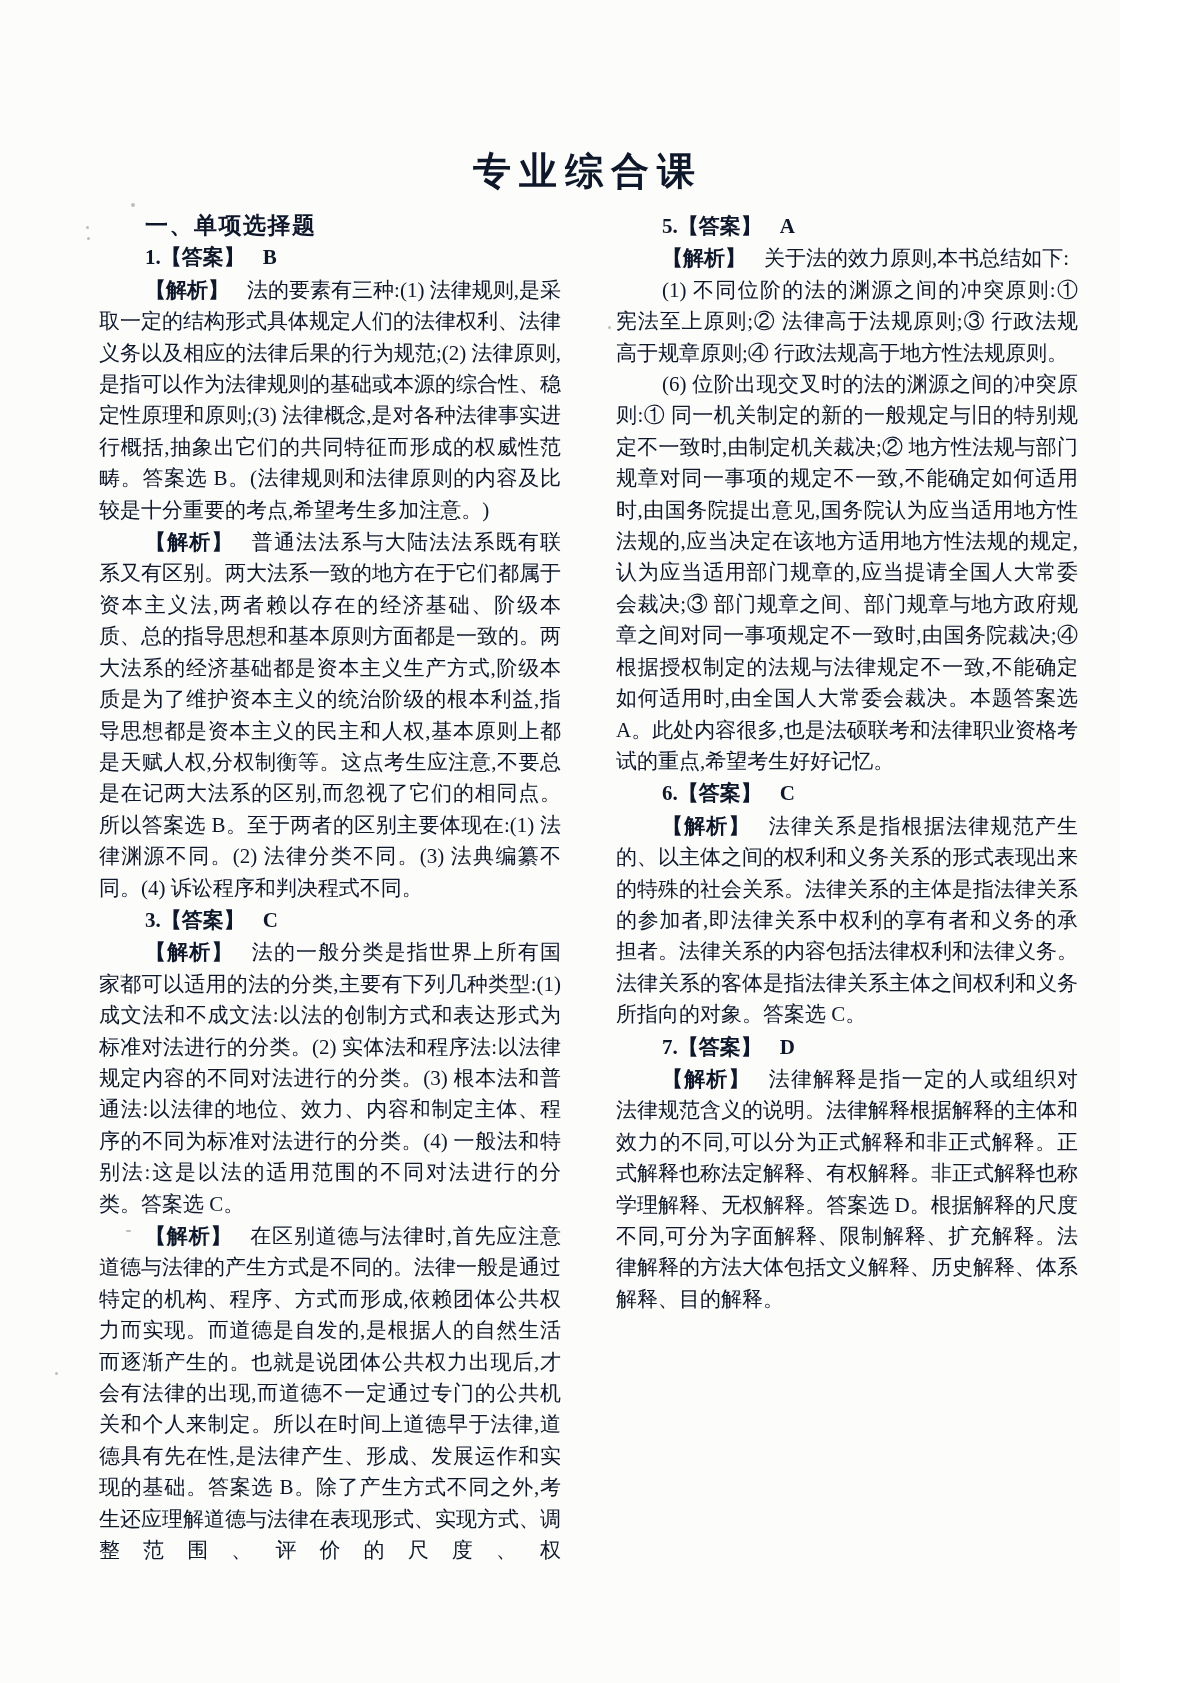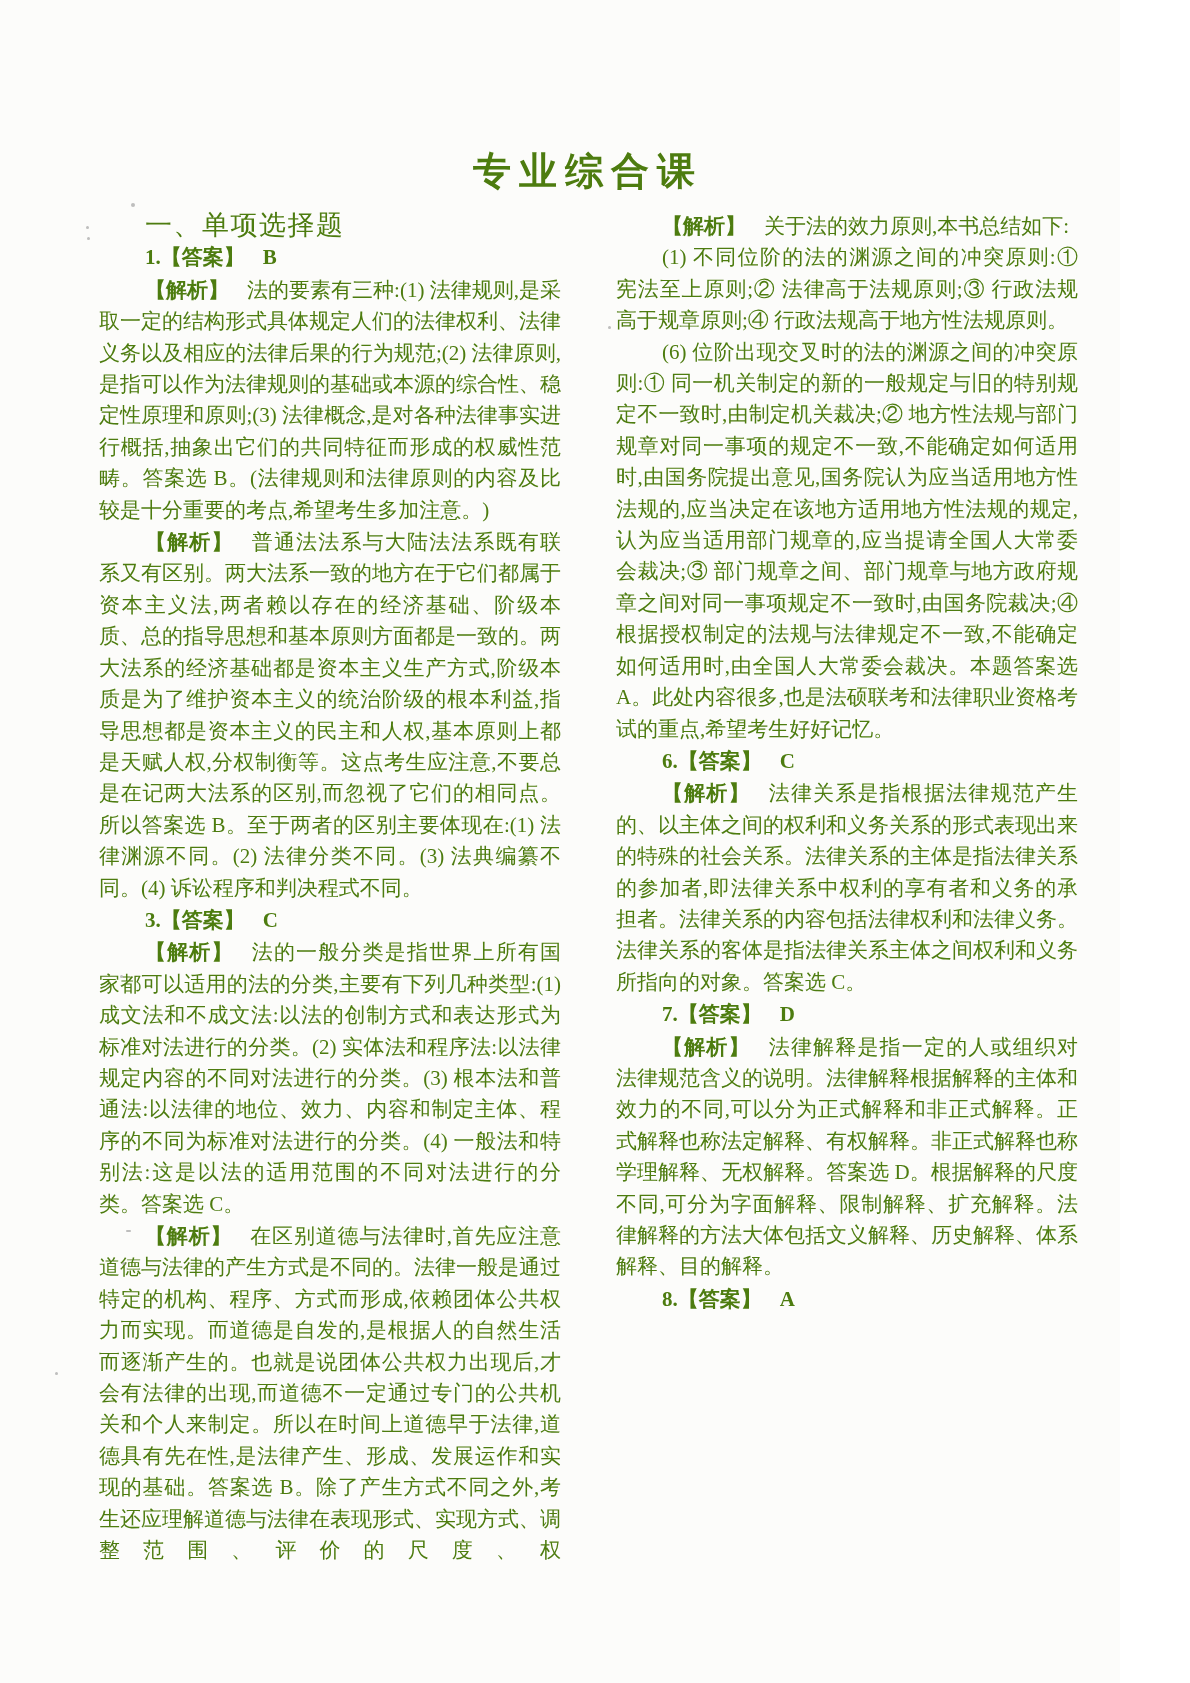--- a/index.html
+++ b/index.html
@@ -1,20 +1,20 @@
 <!DOCTYPE html>
 <html lang="zh"><head>
 <meta charset="utf-8">
 <style>
   html,body { margin:0; padding:0; background:#ffffff; }
   .page {
     position:relative;
     width:1120px; height:1683px;
     background:#fcfcfa;
-    color:#4d7c0f;
+    color:#0f172a;
     font-family:"Liberation Serif", serif;
     overflow:hidden;
   }
   .title {
     position:absolute;
     top:146px; left:99px; width:978px;
     margin:0;
     text-align:center;
     font-size:38px;
     font-weight:700;
@@ -30,22 +30,22 @@
   }
   .col {
     width:462px;
     font-size:21px;
     line-height:31.4px;
     text-align:justify;
     text-justify:inter-ideograph;
   }
   .col p, .col h2 { margin:0; padding:0; }
   .sec-heading {
-    font-size:27px;
-    font-weight:400;
+    font-size:23px;
+    font-weight:700;
     letter-spacing:1.5px;
     text-indent:46px;
     font-family:"Liberation Sans", sans-serif;
   }
   .para { margin:0; }
   .indent { text-indent:46px; }
   .answer { text-indent:46px; }
   .ans-num { font-weight:700; }
   .ans-label {
     font-weight:700;
@@ -79,28 +79,28 @@
     <div class="col" id="col-left">
         <h2 class="sec-heading">一、单项选择题</h2>
         <p class="para answer"><span class="ans-num">1.</span><span class="ans-label">【答案】</span><span class="ans-choice">B</span></p>
         <p class="para indent"><span class="lead">【解析】</span><span>法的要素有三种:(1) 法律规则,是采取一定的结构形式具体规定人们的法律权利、法律义务以及相应的法律后果的行为规范;(2) 法律原则,是指可以作为法律规则的基础或本源的综合性、稳定性原理和原则;(3) 法律概念,是对各种法律事实进行概括,抽象出它们的共同特征而形成的权威性范畴。答案选 B。(法律规则和法律原则的内容及比较是十分重要的考点,希望考生多加注意。)</span></p>
         <p class="para indent"><span class="lead">【解析】</span><span>普通法法系与大陆法法系既有联系又有区别。两大法系一致的地方在于它们都属于资本主义法,两者赖以存在的经济基础、阶级本质、总的指导思想和基本原则方面都是一致的。两大法系的经济基础都是资本主义生产方式,阶级本质是为了维护资本主义的统治阶级的根本利益,指导思想都是资本主义的民主和人权,基本原则上都是天赋人权,分权制衡等。这点考生应注意,不要总是在记两大法系的区别,而忽视了它们的相同点。所以答案选 B。至于两者的区别主要体现在:(1) 法律渊源不同。(2) 法律分类不同。(3) 法典编纂不同。(4) 诉讼程序和判决程式不同。</span></p>
         <p class="para answer"><span class="ans-num">3.</span><span class="ans-label">【答案】</span><span class="ans-choice">C</span></p>
         <p class="para indent"><span class="lead">【解析】</span><span>法的一般分类是指世界上所有国家都可以适用的法的分类,主要有下列几种类型:(1) 成文法和不成文法:以法的创制方式和表达形式为标准对法进行的分类。(2) 实体法和程序法:以法律规定内容的不同对法进行的分类。(3) 根本法和普通法:以法律的地位、效力、内容和制定主体、程序的不同为标准对法进行的分类。(4) 一般法和特别法:这是以法的适用范围的不同对法进行的分类。答案选 C。</span></p>
         <p class="para indent fill-last"><span class="lead">【解析】</span><span>在区别道德与法律时,首先应注意道德与法律的产生方式是不同的。法律一般是通过特定的机构、程序、方式而形成,依赖团体公共权力而实现。而道德是自发的,是根据人的自然生活而逐渐产生的。也就是说团体公共权力出现后,才会有法律的出现,而道德不一定通过专门的公共机关和个人来制定。所以在时间上道德早于法律,道德具有先在性,是法律产生、形成、发展运作和实现的基础。答案选 B。除了产生方式不同之外,考生还应理解道德与法律在表现形式、实现方式、调整范围、评价的尺度、权</span></p>
       </div>
     <div class="col" id="col-right">
+        <p class="para answer"><span class="ans-num">5.</span><span class="ans-label">【答案】</span><span class="ans-choice">A</span></p>
         <p class="para indent"><span class="lead">【解析】</span><span>关于法的效力原则,本书总结如下:</span></p>
         <p class="para indent">(1) 不同位阶的法的渊源之间的冲突原则:① 宪法至上原则;② 法律高于法规原则;③ 行政法规高于规章原则;④ 行政法规高于地方性法规原则。</p>
         <p class="para indent">(6) 位阶出现交叉时的法的渊源之间的冲突原则:① 同一机关制定的新的一般规定与旧的特别规定不一致时,由制定机关裁决;② 地方性法规与部门规章对同一事项的规定不一致,不能确定如何适用时,由国务院提出意见,国务院认为应当适用地方性法规的,应当决定在该地方适用地方性法规的规定,认为应当适用部门规章的,应当提请全国人大常委会裁决;③ 部门规章之间、部门规章与地方政府规章之间对同一事项规定不一致时,由国务院裁决;④ 根据授权制定的法规与法律规定不一致,不能确定如何适用时,由全国人大常委会裁决。本题答案选 A。此处内容很多,也是法硕联考和法律职业资格考试的重点,希望考生好好记忆。</p>
         <p class="para answer"><span class="ans-num">6.</span><span class="ans-label">【答案】</span><span class="ans-choice">C</span></p>
         <p class="para indent"><span class="lead">【解析】</span><span>法律关系是指根据法律规范产生的、以主体之间的权利和义务关系的形式表现出来的特殊的社会关系。法律关系的主体是指法律关系的参加者,即法律关系中权利的享有者和义务的承担者。法律关系的内容包括法律权利和法律义务。法律关系的客体是指法律关系主体之间权利和义务所指向的对象。答案选 C。</span></p>
         <p class="para answer"><span class="ans-num">7.</span><span class="ans-label">【答案】</span><span class="ans-choice">D</span></p>
         <p class="para indent"><span class="lead">【解析】</span><span>法律解释是指一定的人或组织对法律规范含义的说明。法律解释根据解释的主体和效力的不同,可以分为正式解释和非正式解释。正式解释也称法定解释、有权解释。非正式解释也称学理解释、无权解释。答案选 D。根据解释的尺度不同,可分为字面解释、限制解释、扩充解释。法律解释的方法大体包括文义解释、历史解释、体系解释、目的解释。</span></p>
-        <p class="para answer"><span class="ans-num">8.</span><span class="ans-label">【答案】</span><span class="ans-choice">A</span></p>
       </div>
   </div>
 
   <div class="speck" style="left:131px; top:203px; width:4px; height:4px;"></div>
   <div class="speck" style="left:86px; top:226px; width:3px; height:3px;"></div>
   <div class="speck" style="left:87px; top:237px; width:3px; height:3px;"></div>
   <div class="speck" style="left:608px; top:326px; width:3px; height:3px;"></div>
   <div class="speck" style="left:120px; top:975px; width:3px; height:3px;"></div>
   <div class="speck" style="left:126px; top:1230px; width:5px; height:2px; border-radius:1px;"></div>
   <div class="speck" style="left:122px; top:1262px; width:4px; height:3px;"></div>

